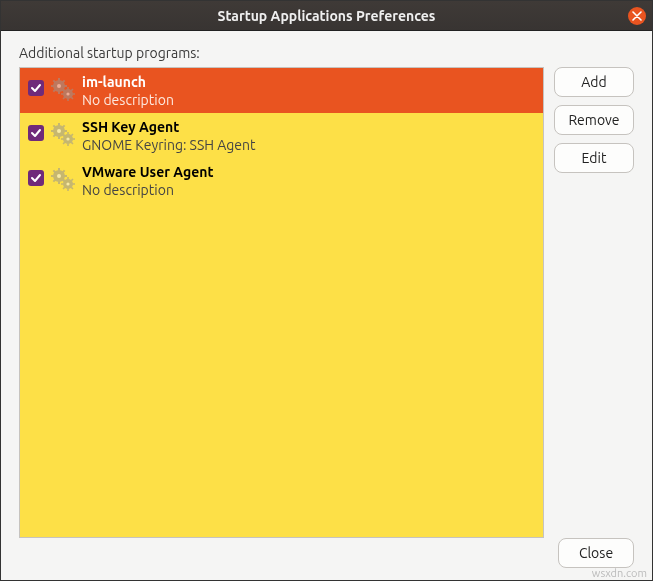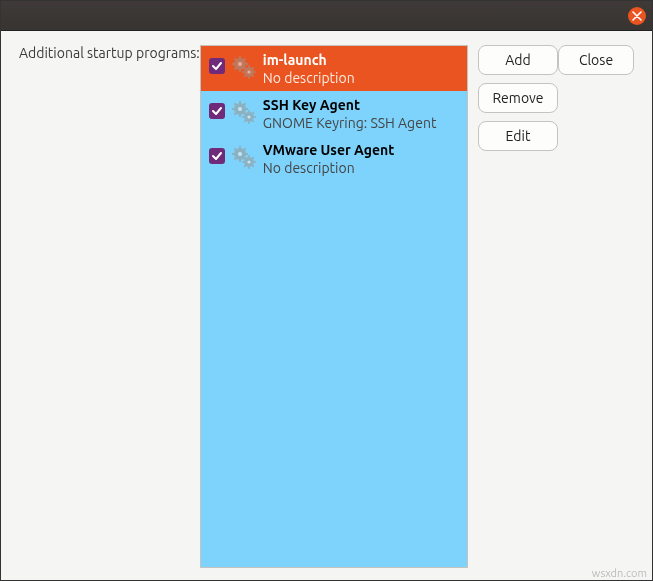--- a/index.html
+++ b/index.html
@@ -38,36 +38,36 @@
       align-items: center;
       justify-content: center;
       cursor: pointer;
     }
     .titlebar .close-btn svg { width: 10px; height: 10px; }
     .window-body {
       flex: 1;
       background: #f5f5f4;
       padding: 14px 18px 12px 18px;
       display: flex;
-      flex-direction: row;
+      flex-direction: column;
     }
     .section-label {
       color: #3a3a3a;
       font-size: 14px;
       margin-bottom: 6px;
     }
     .main-row {
       display: flex;
       gap: 10px;
       flex: 1;
       min-height: 0;
     }
     .list-frame {
       flex: 1;
-      background: #7dd3fc;
+      background: #fde047;
       border: 1px solid #c6c3bf;
       overflow: auto;
     }
     .row {
       display: flex;
       align-items: flex-start;
       padding: 6px 8px 4px 8px;
       gap: 6px;
     }
     .row.selected {
@@ -131,20 +131,21 @@
       bottom: 2px;
       font-size: 11px;
       color: #bbb;
       pointer-events: none;
     }
   </style>
 </head>
 <body>
 
 <div class="titlebar">
+  <span>Startup Applications Preferences</span>
   <div class="close-btn">
     <span>
       <svg viewBox="0 0 10 10">
           <path d="M1 1 L9 9 M9 1 L1 9" stroke="#fff" stroke-width="1.6" stroke-linecap="round"></path>
         </svg>
     </span>
   </div>
 </div>
 
 <div class="window-body">

